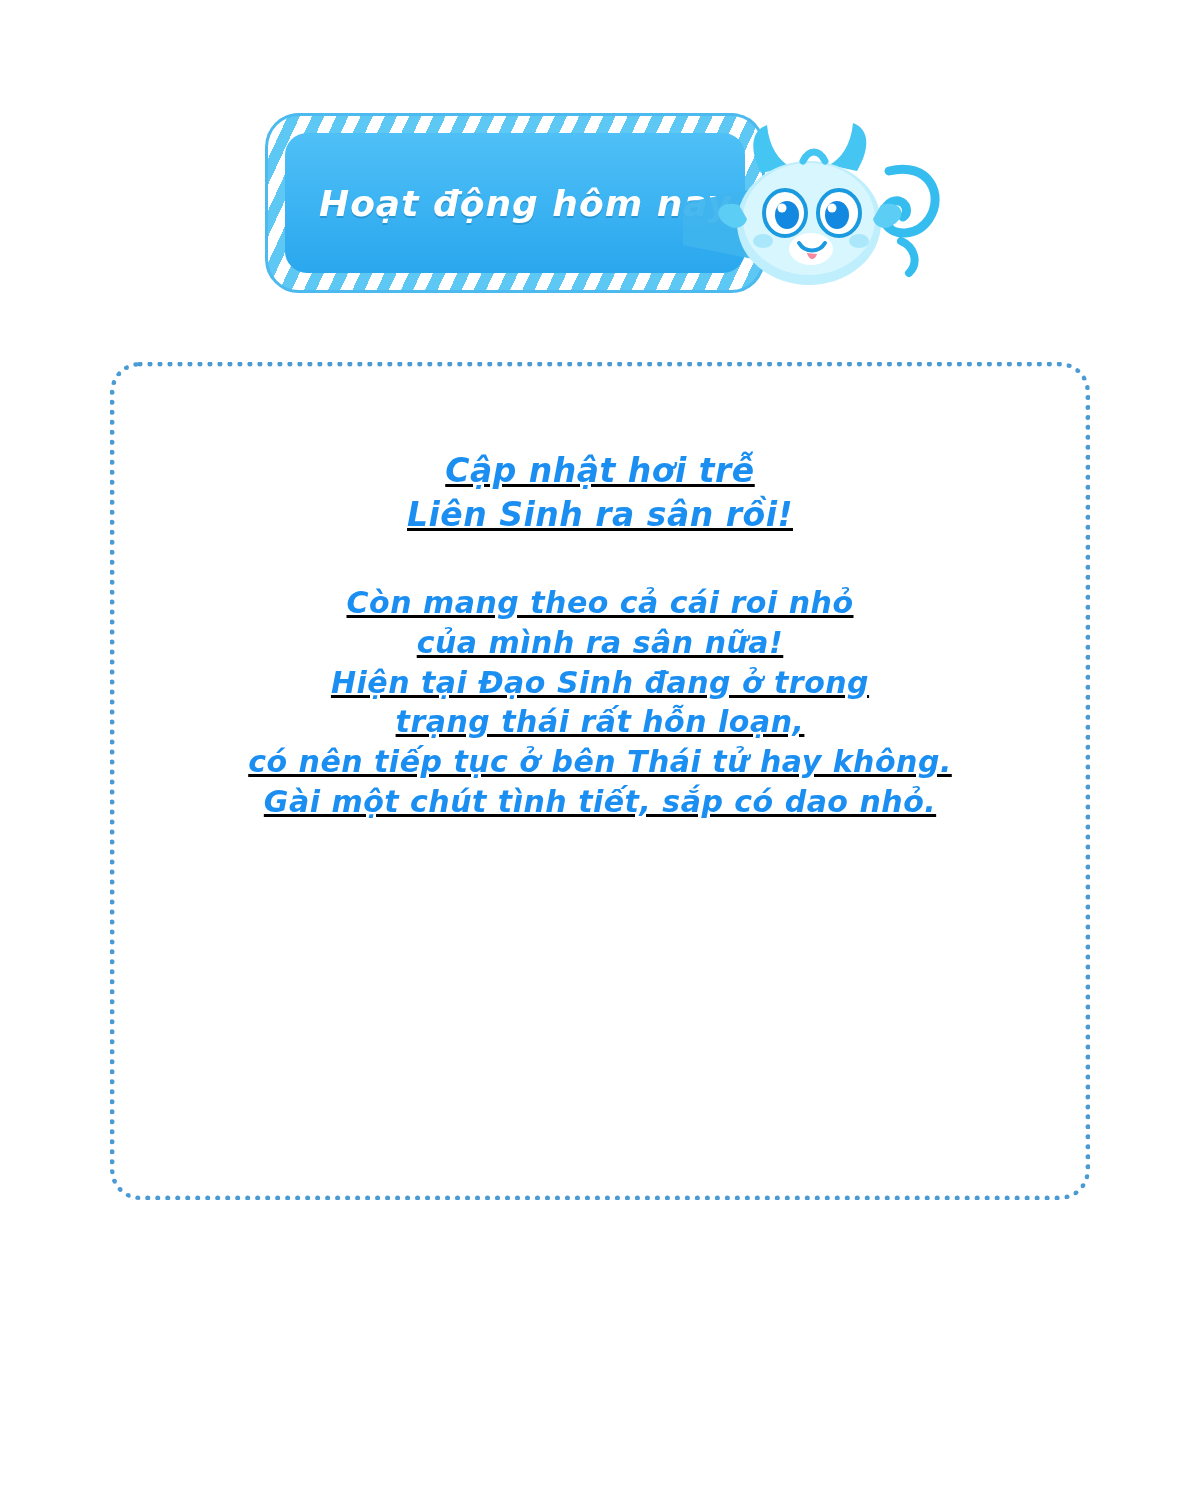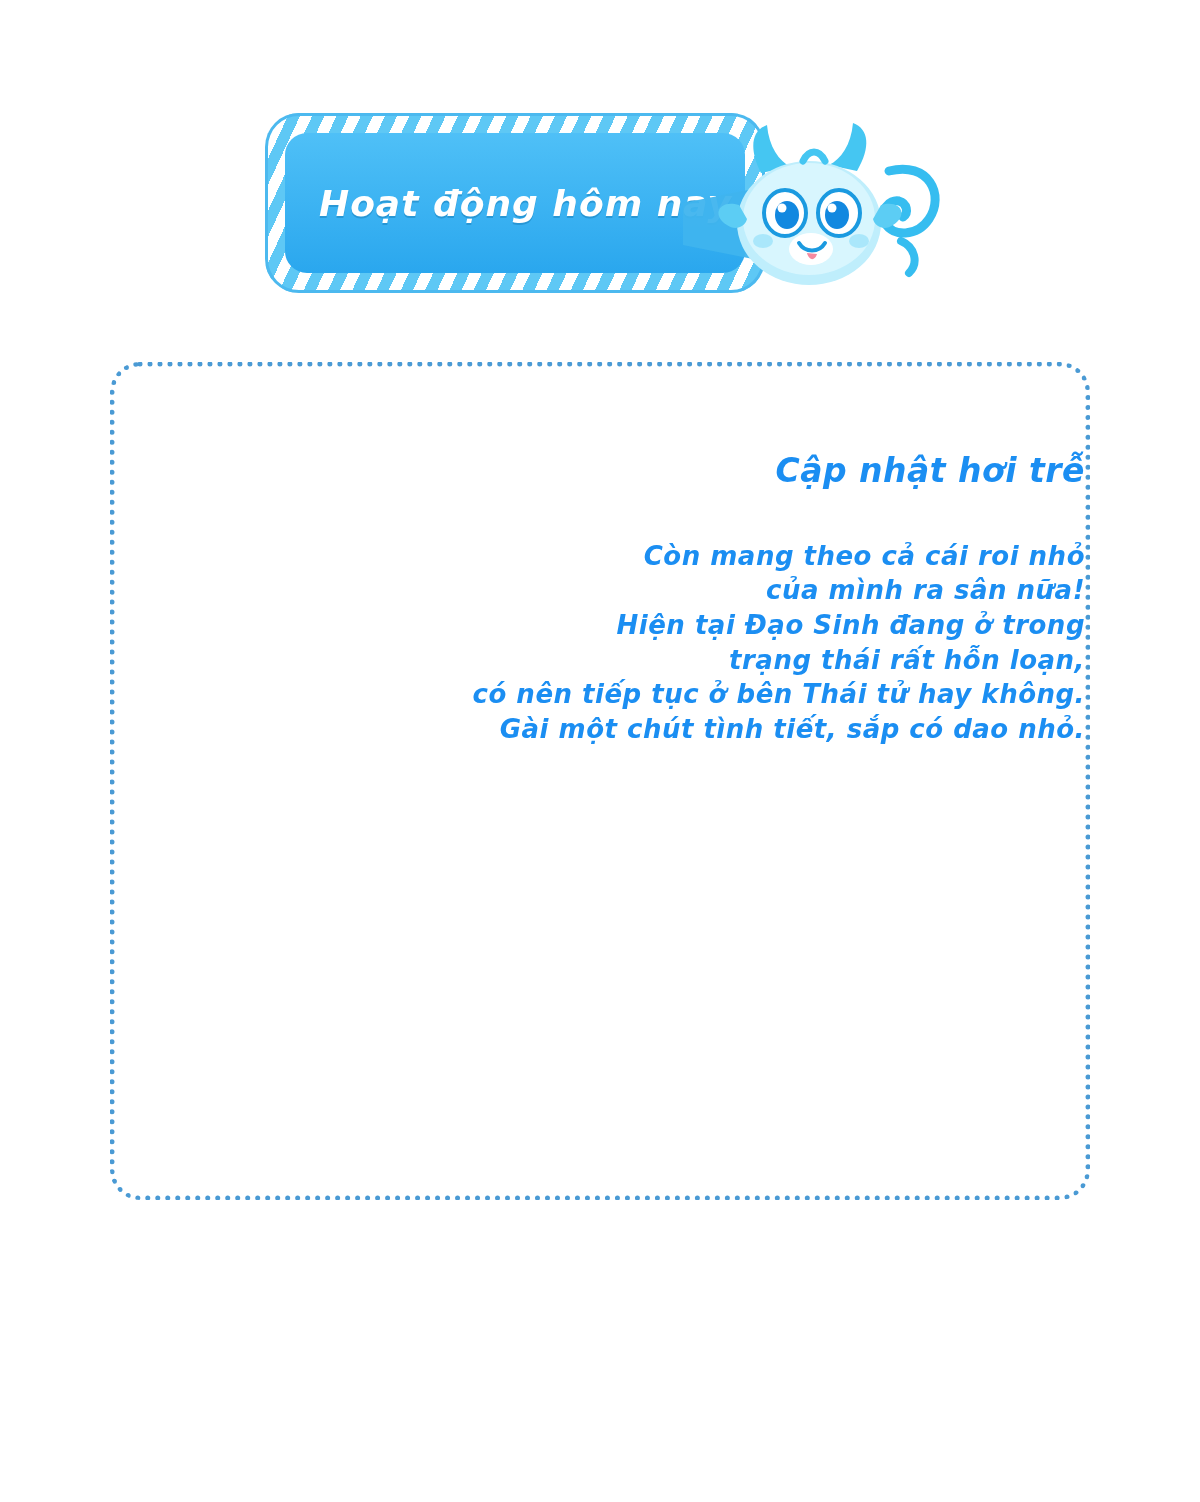--- a/index.html
+++ b/index.html
@@ -96,35 +96,36 @@
     background: #ffffff;
   }
 
   .panel-text {
     position: absolute;
     left: 0;
     top: 0;
     width: 100%;
     padding-top: 82px;
     box-sizing: border-box;
-    text-align: right;
+    text-align: center;
+    text-decoration: underline;
   }
   .para {
     color: #1b8ef2;
     font-weight: bold;
     font-style: italic;
     line-height: 1.33;
     letter-spacing: 0.5px;
   }
   .para.block-a {
     font-size: 33px;
     margin: 0 0 46px 0;
   }
   .para.block-b {
-    font-size: 26px;
+    font-size: 30px;
     margin: 0;
   }
   .para .line {
     display: block;
     white-space: nowrap;
   }
 </style>
 </head>
 <body>
 
@@ -167,20 +168,21 @@
 
     <path d="M110 48 C116 36 126 36 132 48" fill="none" stroke="#45c6f2" stroke-width="7" stroke-linecap="round"></path>
   </svg>
 </div>
 
 <div class="panel">
   <div class="panel-text">
 
     <p class="para block-a">
       <span class="line">Cập nhật hơi trễ</span>
+      <span class="line">Liên Sinh ra sân rồi!</span>
     </p>
 
     <p class="para block-b">
       <span class="line">Còn mang theo cả cái roi nhỏ</span>
       <span class="line">của mình ra sân nữa!</span>
       <span class="line">Hiện tại Đạo Sinh đang ở trong</span>
       <span class="line">trạng thái rất hỗn loạn,</span>
       <span class="line">có nên tiếp tục ở bên Thái tử hay không.</span>
       <span class="line">Gài một chút tình tiết, sắp có dao nhỏ.</span>
     </p>

